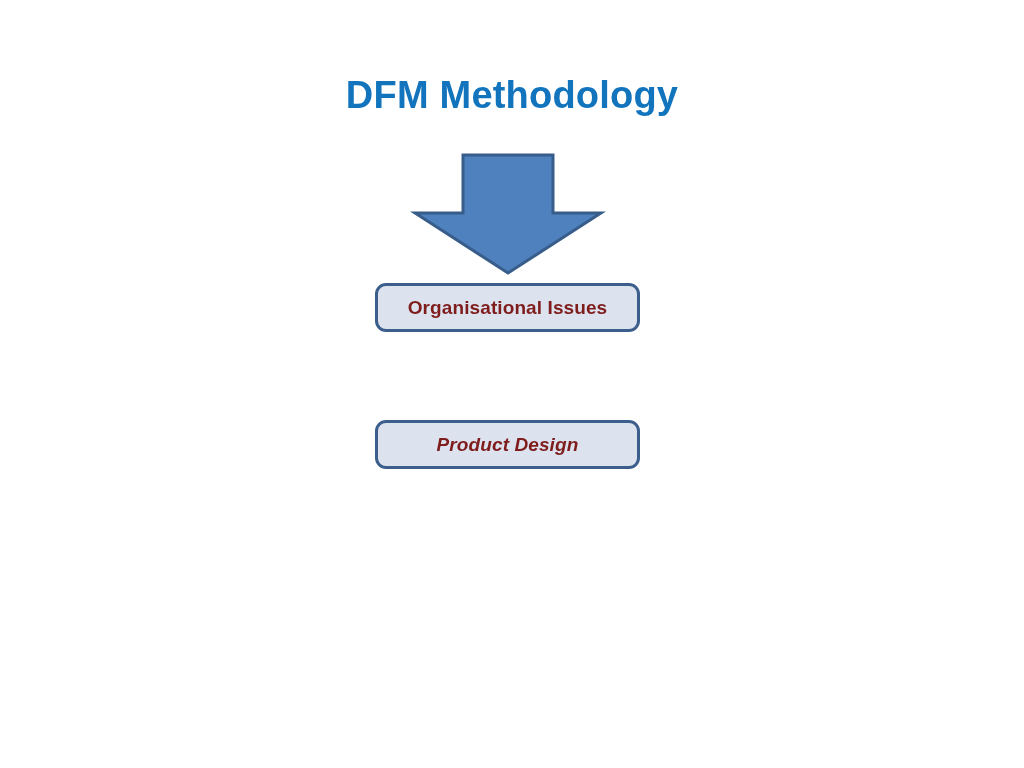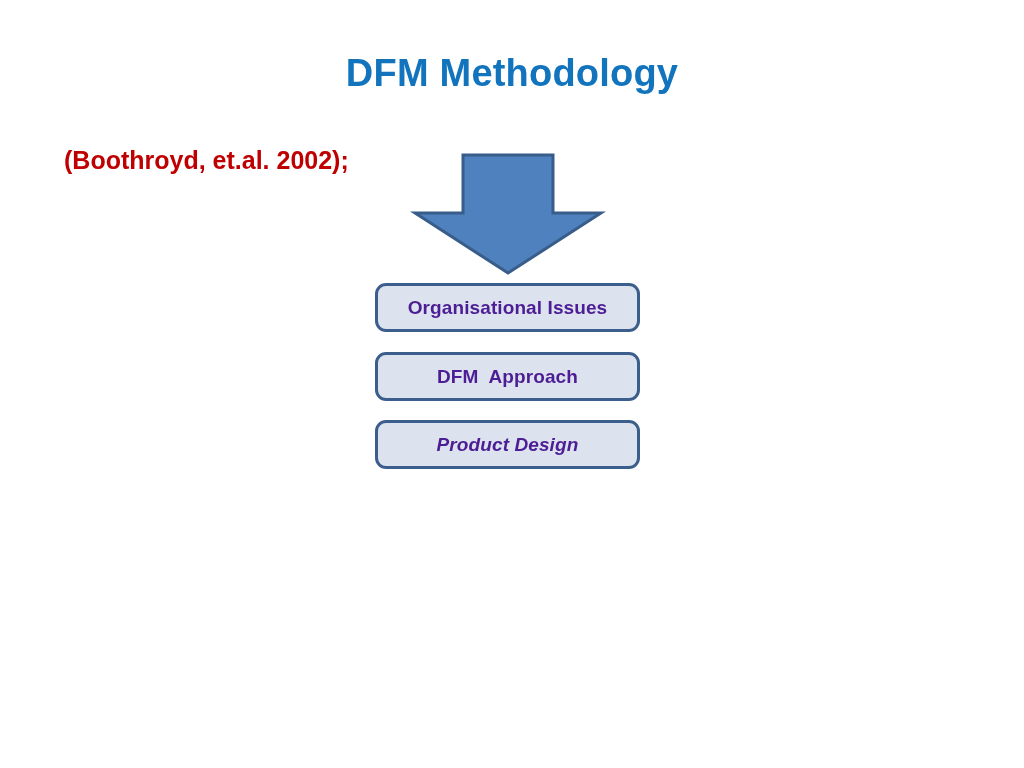--- a/index.html
+++ b/index.html
@@ -16,21 +16,21 @@
     width: 1024px;
     height: 768px;
     background: #ffffff;
     overflow: hidden;
   }
 
   
   #slide-title {
     position: absolute;
     left: 0;
-    top: 50px;
+    top: 72px;
     width: 1024px;
     text-align: center;
     font-size: 38px;
     font-weight: bold;
     color: #1274bd;
     letter-spacing: 0.2px;
     white-space: pre;
     line-height: 46px;
   }
 
@@ -65,50 +65,46 @@
     position: absolute;
     left: 375px;
     width: 265px;
     box-sizing: border-box;
     background: #dce3ee;
     border: 3px solid #3b5e8c;
     border-radius: 11px;
     display: flex;
     align-items: center;
     justify-content: center;
-    color: #4c1d95;
+    color: #7f1d1d;
     font-size: 19px;
     font-weight: bold;
     white-space: pre;
     letter-spacing: 0.1px;
   }
   #box-organisational-issues { top: 283px; height: 49px; }
   #box-dfm-approach          { top: 352px; height: 49px; }
   #box-product-design        { top: 420px; height: 49px; font-style: italic; }
 </style>
 </head>
 <body>
 
 <div id="slide">
 
   <div id="slide-title">DFM Methodology</div>
 
-  <div id="citation">(Boothroyd, et.al. 2002);</div>
 
   <div id="arrow-wrap">
     <svg viewBox="0 0 196 126" xmlns="http://www.w3.org/2000/svg" aria-hidden="true">
       <polygon points="53,3 143,3 143,61 191,61 98,121 5,61 53,61" fill="#4e81bd" stroke="#385d8a" stroke-width="3" stroke-linejoin="miter"></polygon>
     </svg>
   </div>
 
   <div class="proc-box" id="box-organisational-issues">
     <span>Organisational Issues</span>
   </div>
 
-  <div class="proc-box" id="box-dfm-approach">
-    <span>DFM  Approach</span>
-  </div>
 
   <div class="proc-box" id="box-product-design">
     <span>Product Design</span>
   </div>
 
 </div>
 
 </body></html>

